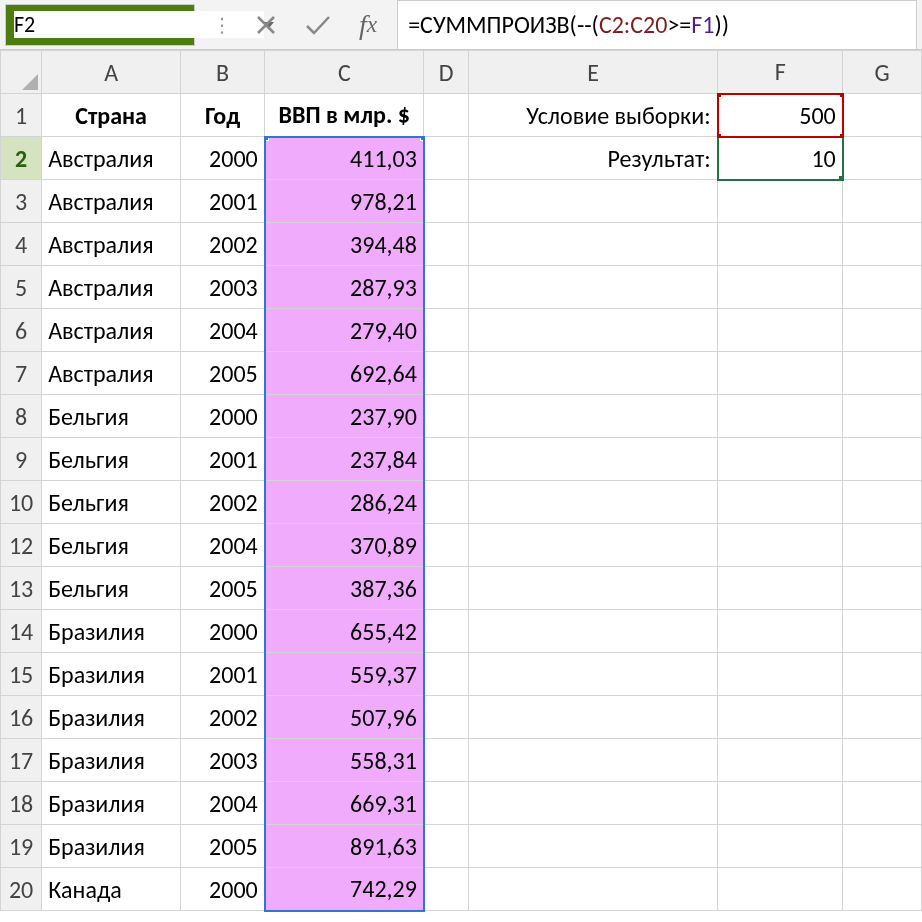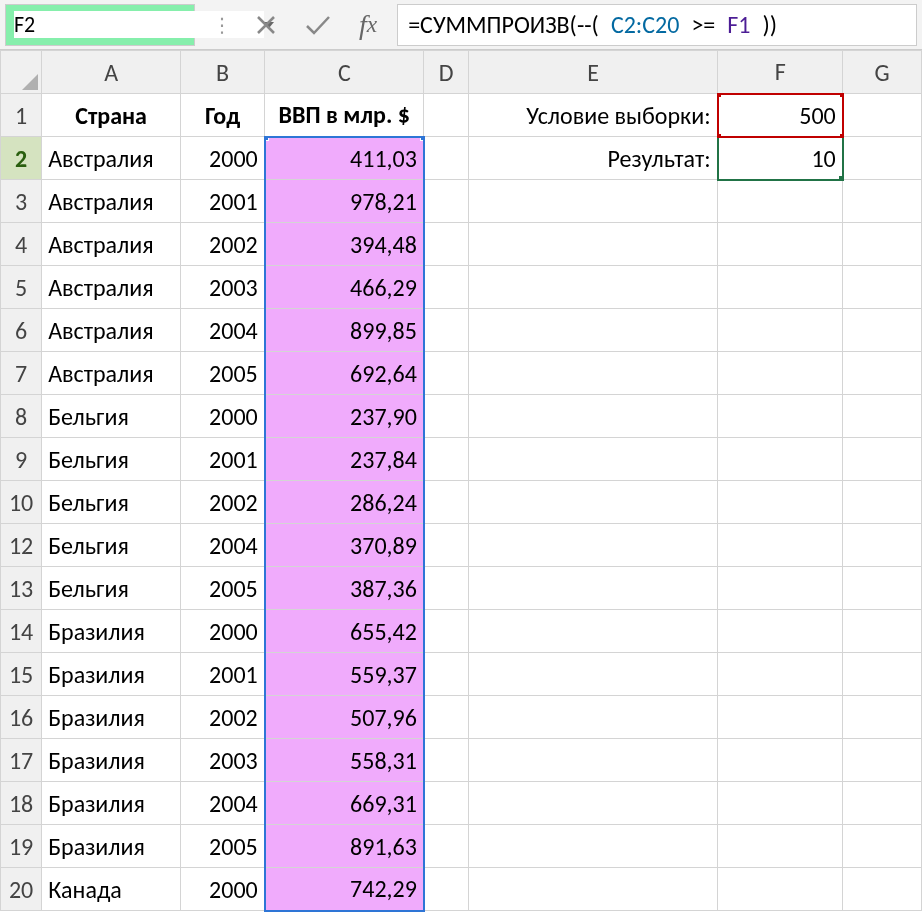--- a/index.html
+++ b/index.html
@@ -1,29 +1,29 @@
 <!DOCTYPE html>
 <html><head>
   <meta charset="utf-8">
   <style>
     * { box-sizing: border-box; margin: 0; padding: 0; }
     body { font-family: Calibri, Arial, sans-serif; background: #fff; overflow: hidden; width: 922px; height: 922px; }
     
     .formula-bar { display: flex; align-items: center; height: 50px; border-bottom: 1px solid #ccc; background: #f3f3f3; }
-    .name-box-wrap { display: flex; align-items: center; width: 190px; height: 42px; background: #86efac; border: 1px solid #ccc; margin: 3px 5px; padding: 8px 8px; }
+    .name-box-wrap { display: flex; align-items: center; width: 190px; height: 42px; background: #4d7c0f; border: 1px solid #ccc; margin: 3px 5px; padding: 8px 8px; }
     .name-box { flex: 1; border: none; outline: none; font-size: 22px; font-family: Calibri, Arial; }
     .nb-dd { width: 0; height: 0; border-left: 5px solid transparent; border-right: 5px solid transparent; border-top: 6px solid #666; margin-left: auto; }
     .sep-dots { color: #999; font-size: 20px; padding: 0 12px; letter-spacing: 1px; }
     .fb-btns { display: flex; align-items: center; gap: 28px; padding: 0 10px; }
     .fb-btn { color: #888; cursor: pointer; display: flex; align-items: center; }
     .fb-btn svg { display: block; }
     .fx { font-style: italic; font-family: 'Times New Roman', serif; font-size: 28px; color: #666; }
-    .formula-input { flex: 1; height: 42px; background: #fff; border: 1px solid #ccc; margin: 3px 5px 3px 10px; padding: 4px 10px; font-size: 24px; display: flex; align-items: center; font-family: Calibri, Arial; gap: 12px; }
+    .formula-input { flex: 1; height: 50px; background: #fff; border: 1px solid #ccc; margin: 3px 5px 3px 10px; padding: 4px 10px; font-size: 24px; display: flex; align-items: center; font-family: Calibri, Arial; }
     .f-black { color: #000; }
-    .f-blue { color: #0369a1; }
+    .f-blue { color: #7f1d1d; }
     .f-red { color: #4c1d95; }
     
     .sheet { display: block; }
     table { border-collapse: collapse; table-layout: fixed; }
     th, td { border: 1px solid #d4d4d4; height: 43px; font-size: 24px; vertical-align: middle; overflow: hidden; white-space: nowrap; }
     .corner { background: #f0f0f0; width: 42px; position: relative; }
     .corner::after { content: ''; position: absolute; right: 3px; bottom: 3px; width: 0; height: 0; border-style: solid; border-width: 0 0 16px 16px; border-color: transparent transparent #b0b0b0 transparent; }
     th.colh { background: #f0f0f0; text-align: center; font-weight: normal; color: #444; }
     th.rowh { background: #f0f0f0; text-align: center; font-weight: normal; color: #444; width: 42px; }
     th.rowh.active { background: #d5e3c0; color: #2a5f0f; font-weight: bold; }
@@ -137,31 +137,31 @@
           <td class="r range-c">394,48</td>
           <td></td>
           <td></td>
           <td></td>
           <td></td>
         </tr>
   <tr>
           <th class="rowh">5</th>
           <td>Австралия</td>
           <td class="r">2003</td>
-          <td class="r range-c">466,29</td>
+          <td class="r range-c">287,93</td>
           <td></td>
           <td></td>
           <td></td>
           <td></td>
         </tr>
   <tr>
           <th class="rowh">6</th>
           <td>Австралия</td>
           <td class="r">2004</td>
-          <td class="r range-c">899,85</td>
+          <td class="r range-c">279,40</td>
           <td></td>
           <td></td>
           <td></td>
           <td></td>
         </tr>
   <tr>
           <th class="rowh">7</th>
           <td>Австралия</td>
           <td class="r">2005</td>
           <td class="r range-c">692,64</td>

